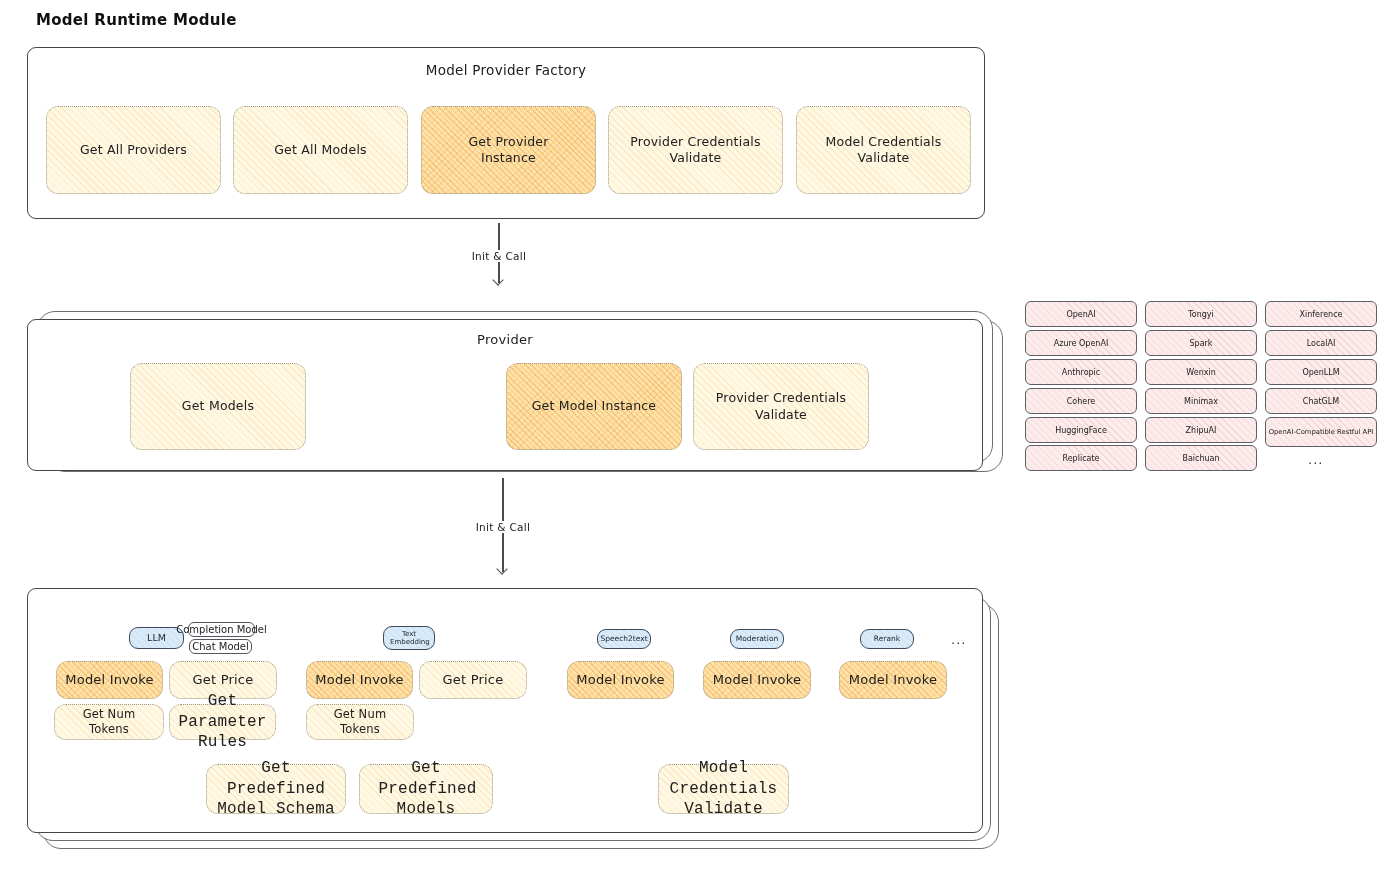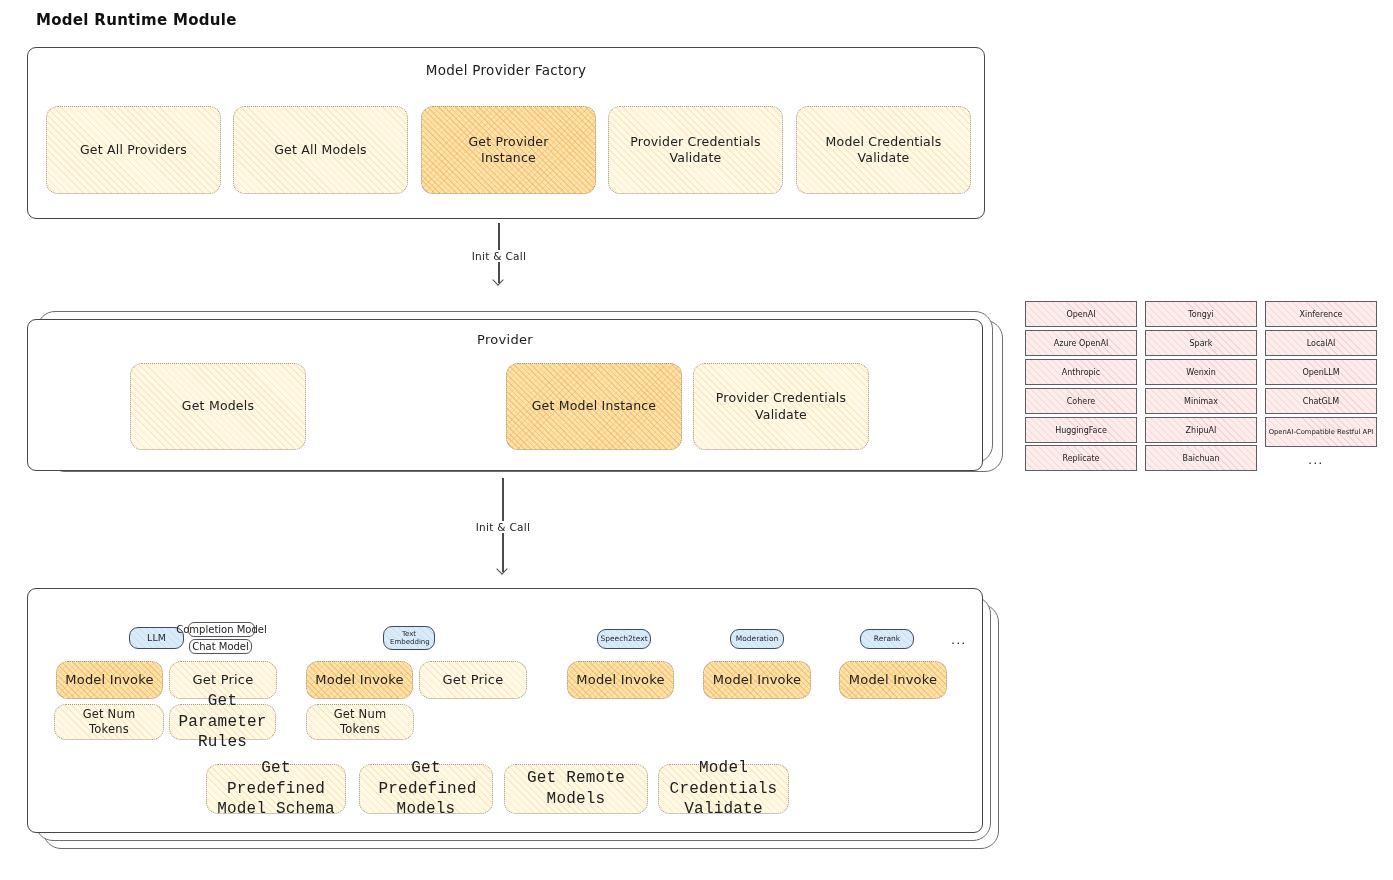--- a/index.html
+++ b/index.html
@@ -49,21 +49,21 @@
   }
   .tabbox {
     position: absolute; display: flex; align-items: center; justify-content: center;
     background: #fff; border: 1.2px solid #54555c; border-radius: 6px;
     font-size: 10px; color: #222; white-space: nowrap; padding: 0 3px;
   }
   .chip {
     position: absolute; display: flex; align-items: center; justify-content: center;
     text-align: center; background-color: #fcecec;
     background-image: repeating-linear-gradient(45deg, rgba(226,148,148,.25) 0 1px, transparent 1px 5px);
-    border: 1.3px solid #5e5e64; border-radius: 0;
+    border: 1.3px solid #5e5e64; border-radius: 6px;
     font-size: 8px; color: #222; white-space: nowrap; padding: 0 3px;
   }
   .arrow-line { position: absolute; width: 1.6px; background: #4b4b4f; }
   .arrow-head {
     position: absolute; width: 8px; height: 8px;
     border-right: 1.6px solid #4b4b4f; border-bottom: 1.6px solid #4b4b4f;
     transform: rotate(45deg);
   }
   .arrow-label {
     position: absolute; width: 110px; text-align: center; font-size: 10.5px;
@@ -224,21 +224,18 @@
     <div class="node cream" style="left:278px; top:115px; width:108px; height:36px; font-size:11.5px;">
         <span>Get Num Tokens</span>
       </div>
 
     <div class="node cream fs-mid" style="left:178px; top:175px; width:140px; height:50px;">
         <span style="max-width:125px;">Get Predefined Model Schema</span>
       </div>
     <div class="node cream fs-mid" style="left:331px; top:175px; width:134px; height:50px;">
         <span style="max-width:95px;">Get Predefined Models</span>
       </div>
-    <div class="node cream fs-mid" style="left:476px; top:175px; width:144px; height:50px;">
-        <span>Get Remote Models</span>
-      </div>
     <div class="node cream fs-mid" style="left:630px; top:175px; width:131px; height:50px;">
         <span style="max-width:110px;">Model Credentials Validate</span>
       </div>
   </div>
 
 </div>
 
 </body></html>

